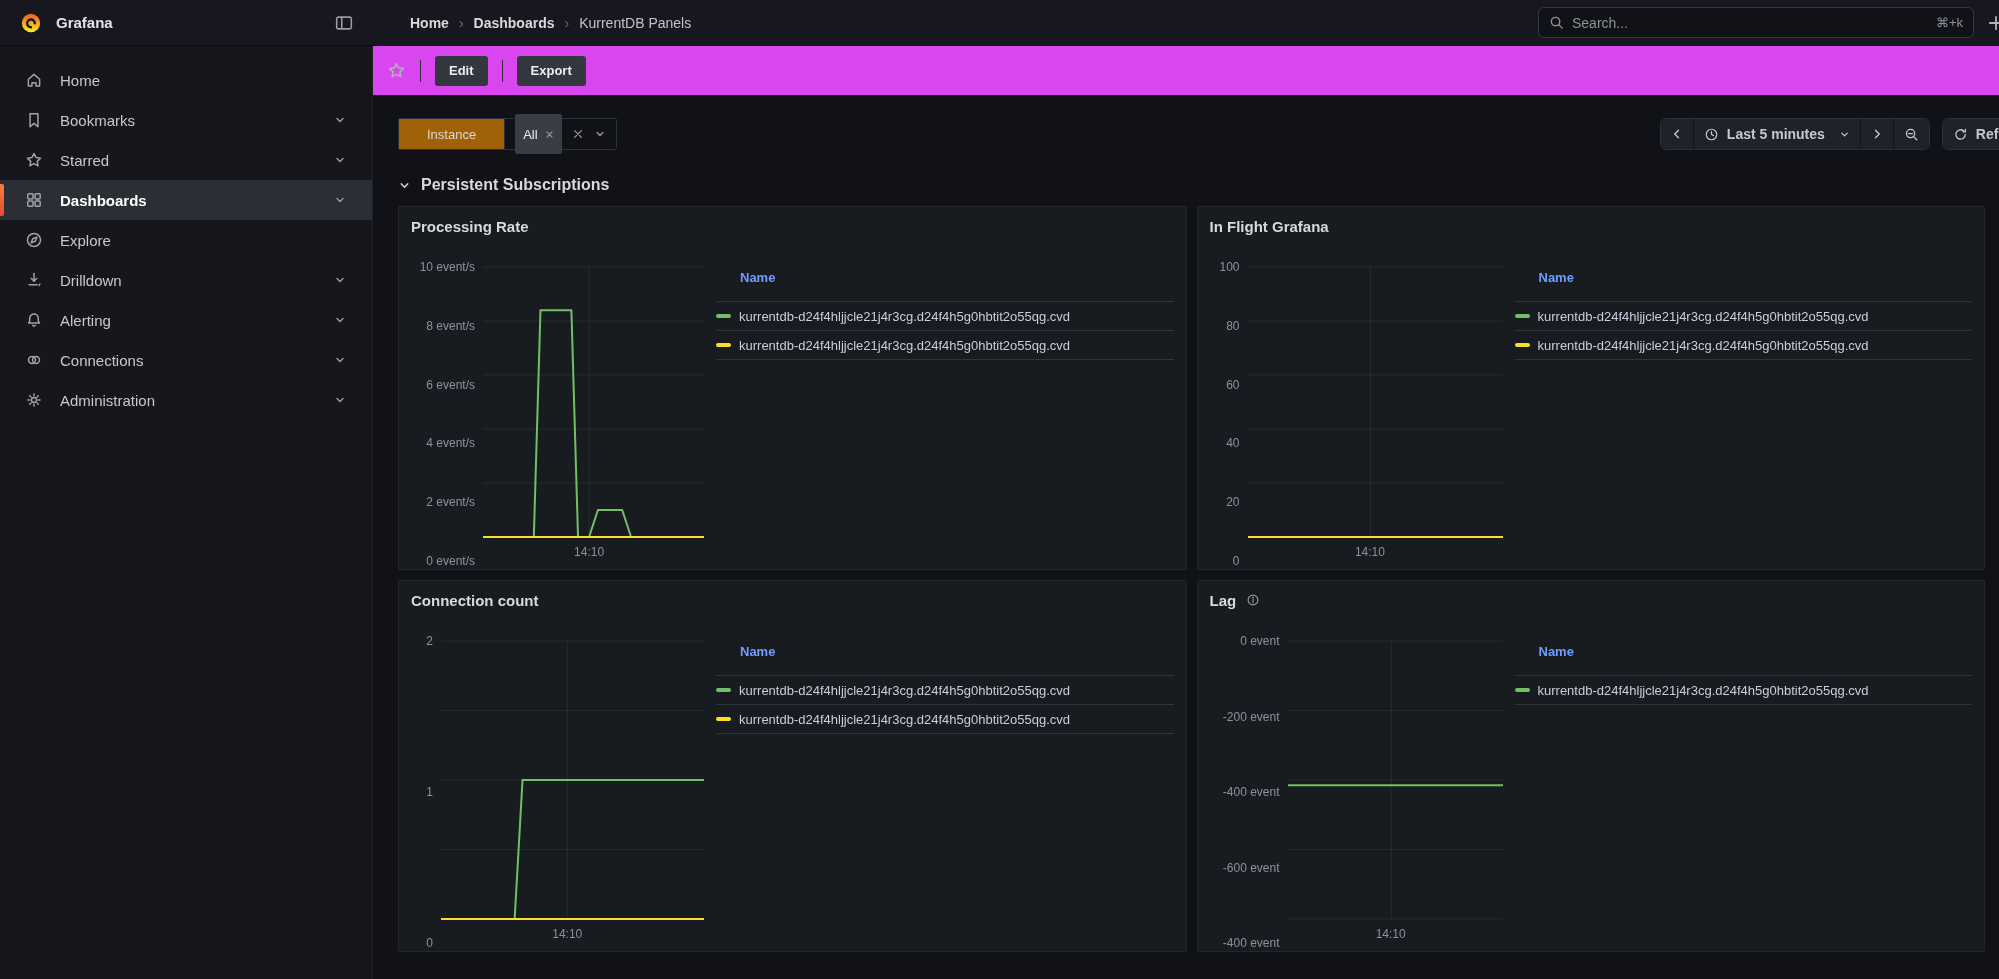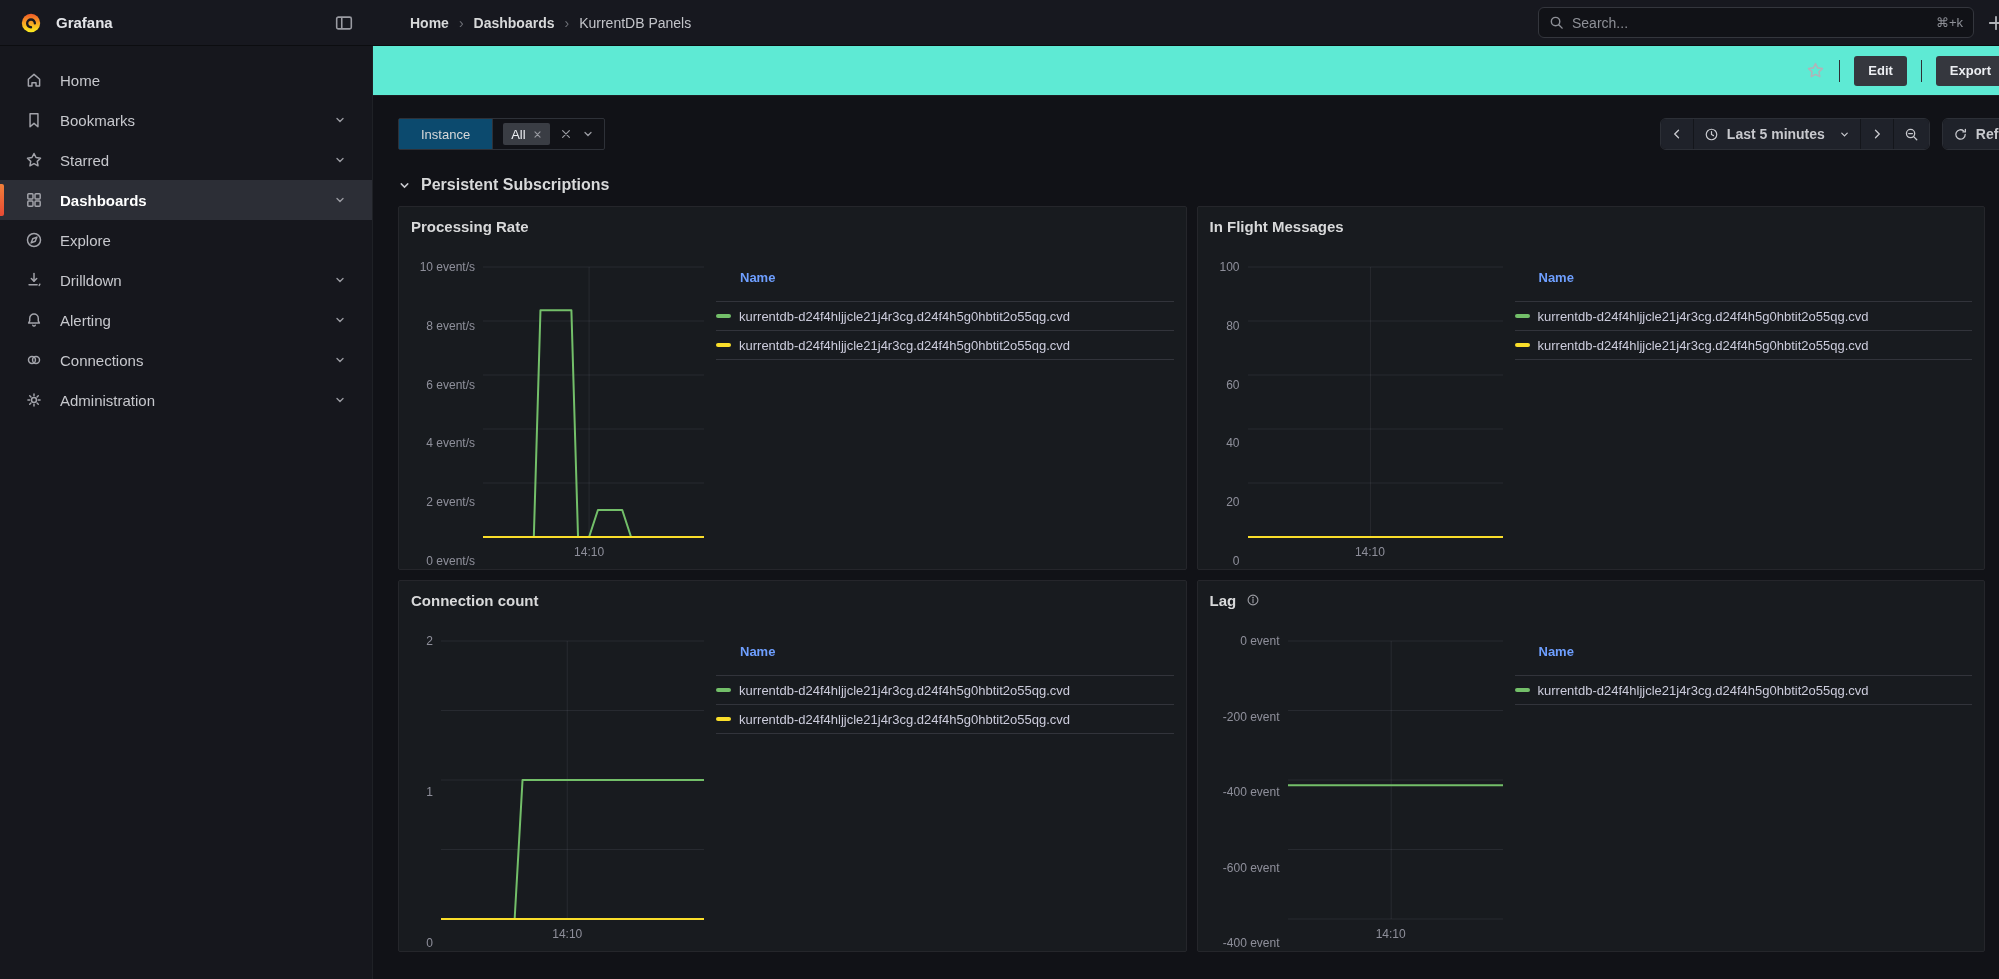--- a/index.html
+++ b/index.html
@@ -52,43 +52,43 @@
   .nav-item.active { background:#2c2e36; color:#ffffff; font-weight:700; }
   .nav-item.active::before {
     content:""; position:absolute; left:0; top:4px; bottom:4px; width:4px;
     background:linear-gradient(180deg,#f2803a,#e84a34); border-radius:0 2px 2px 0;
   }
 
   .main { flex:1; display:flex; flex-direction:column; min-width:0; }
 
   
   .dash-toolbar {
-    height:50px; display:flex; align-items:center; justify-content:flex-end;
-    padding:0 14px; gap:14px; border-bottom:1px solid #1b1d22; background:#5eead4;
+    height:50px; display:flex; align-items:center; justify-content:flex-start;
+    padding:0 14px; gap:14px; border-bottom:1px solid #1b1d22; background:#d946ef;
   }
   .icon-btn { color:#b1b3b8; cursor:pointer; background:none; border:none; display:flex; }
   .tb-divider { width:1px; height:22px; background:#2e3036; }
   .btn {
     height:30px; padding:0 14px; border-radius:3px; border:none; cursor:pointer;
     background:#35373e; color:#eceef2; font-size:13px; font-weight:700;
     font-family:"Liberation Sans", sans-serif; display:flex; align-items:center; gap:6px;
     white-space:nowrap;
   }
   .btn.export { margin-right:-20px; }
 
   
   .controls { display:flex; align-items:center; padding:22px 14px 0 25px; }
   .var-filter { display:flex; align-items:stretch; height:32px; border:1px solid #2e3138; border-radius:2px; }
   .var-label {
-    background:#0c4a6e; display:flex; align-items:center; padding:0 22px; font-size:13px;
+    background:#a16207; display:flex; align-items:center; padding:0 28px; font-size:13px;
     color:#d8d9da; border-right:1px solid #2e3138; cursor:pointer;
   }
   .var-value { display:flex; align-items:center; gap:10px; padding:0 10px; cursor:pointer; }
   .chip {
-    background:#3a3d44; border-radius:2px; height:22px; display:flex; align-items:center;
+    background:#3a3d44; border-radius:2px; height:40px; display:flex; align-items:center;
     gap:7px; padding:0 8px; font-size:13px; color:#eceef2;
   }
   .chip .icon, .var-value > .icon { color:#9a9ba2; }
   .controls-spacer { flex:1; }
   .time-group { display:flex; align-items:stretch; height:32px; border-radius:6px; overflow:hidden; border:1px solid #2c2f36; }
   .tg-btn {
     background:#1f222a; border:none; color:#c7c8cd; display:flex; align-items:center; gap:8px;
     padding:0 10px; cursor:pointer; font-size:14px; font-weight:700;
     font-family:"Liberation Sans", sans-serif; border-left:1px solid #14161b;
   }
@@ -447,21 +447,21 @@
             <div class="legend-row">
               <span class="swatch" style="background: rgb(250, 222, 42);"></span>
               <span class="legend-label">kurrentdb-d24f4hljjcle21j4r3cg.d24f4h5g0hbtit2o55qg.cvd</span>
             </div>
           </div>
         </div>
       </section>
 
       <section class="panel">
         <div class="panel-title-row">
-          <h2 class="panel-title">In Flight Messages</h2>
+          <h2 class="panel-title">In Flight Grafana</h2>
         </div>
         <div class="panel-body">
           <div class="chart">
             <div class="ylabels" style="width: 30px;">
                 <div class="ytick" style="top: 0%;">100</div>
                 <div class="ytick" style="top: 20%;">80</div>
                 <div class="ytick" style="top: 40%;">60</div>
                 <div class="ytick" style="top: 60%;">40</div>
                 <div class="ytick" style="top: 80%;">20</div>
                 <div class="ytick" style="top: 100%;">0</div>

